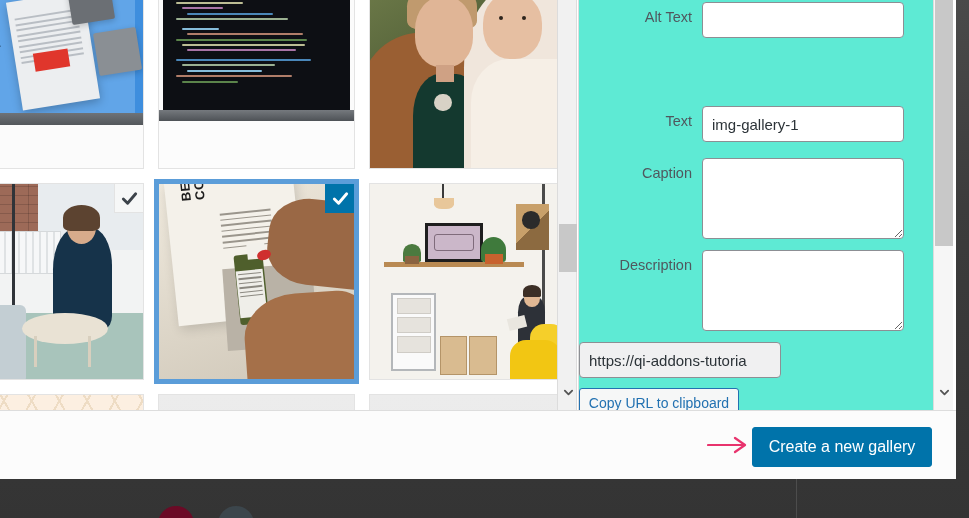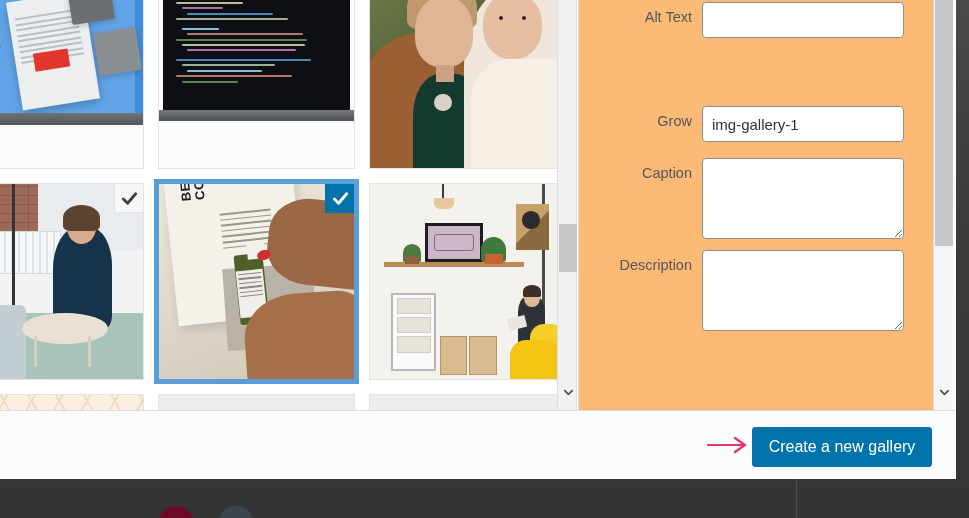--- a/index.html
+++ b/index.html
@@ -374,21 +374,21 @@
     position: absolute; left: 0; width: 20px; height: 20px;
     display: flex; align-items: center; justify-content: center;
     color: #555;
   }
   .sb-arrow svg { width: 11px; height: 11px; }
   .grid-scroll .sb-down { bottom: 8px; }
 
   
   .sidebar {
     position: absolute; left: 578px; top: 0; width: 355px; height: 410px;
-    background: #fdba74; border-left: 1px solid #dddddd;
+    background: #5eead4; border-left: 1px solid #dddddd;
     overflow: hidden;
   }
   .field-row {
     position: absolute; left: 0; width: 355px;
     display: flex; align-items: flex-start;
   }
   .f-label {
     width: 123px; text-align: right; padding-right: 10px;
     font-size: 14.5px; color: #50575e; line-height: 1.3;
     padding-top: 6px;
@@ -666,41 +666,45 @@
       <div class="sidebar">
 
         <div class="field-row" style="top:2px;">
           <div class="f-label">Alt Text</div>
           <div class="f-control">
             <input class="f-input" type="text" value="" style="">
           </div>
         </div>
 
         <div class="field-row" style="top:106px;">
-          <div class="f-label">Grow</div>
+          <div class="f-label">Text</div>
           <div class="f-control">
             <input class="f-input" type="text" value="img-gallery-1" style="">
           </div>
         </div>
 
         <div class="field-row" style="top:158px;">
           <div class="f-label">Caption</div>
           <div class="f-control">
             <textarea class="f-textarea" style=""></textarea>
           </div>
         </div>
 
         <div class="field-row" style="top:250px;">
           <div class="f-label">Description</div>
           <div class="f-control">
             <textarea class="f-textarea" style=""></textarea>
           </div>
         </div>
 
         <div class="field-row" style="top:342px;">
+          <div class="f-control">
+            <div class="f-url">https://qi-addons-tutoria</div>
+            <div class="copy-btn">Copy URL to clipboard</div>
+          </div>
         </div>
 
       </div>
 
       <div class="side-scroll">
         <div class="thumb-bar"></div>
         <div class="sb-arrow sb-down">
           <svg viewBox="0 0 12 12">
               <path d="M2 4 L6 8 L10 4" stroke="#555" stroke-width="2" fill="none" stroke-linecap="round" stroke-linejoin="round"></path>
             </svg>

